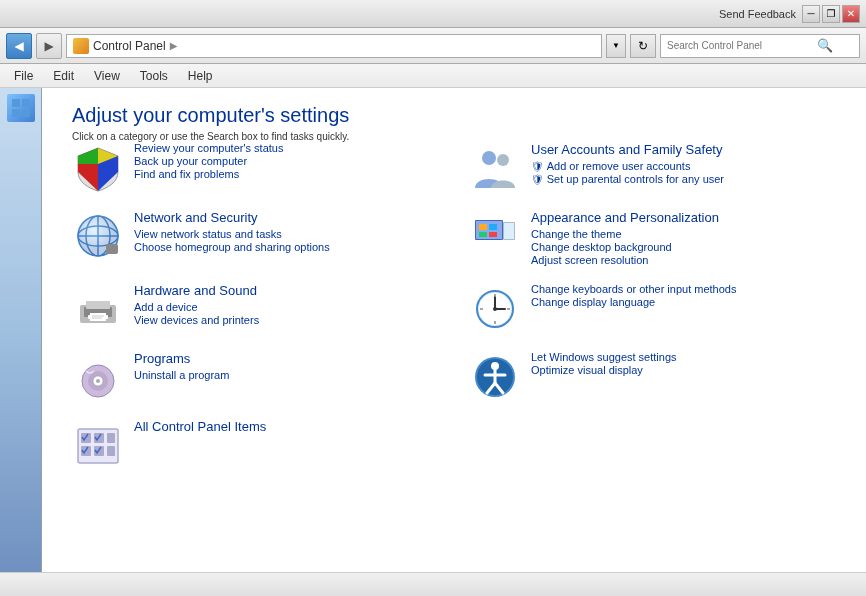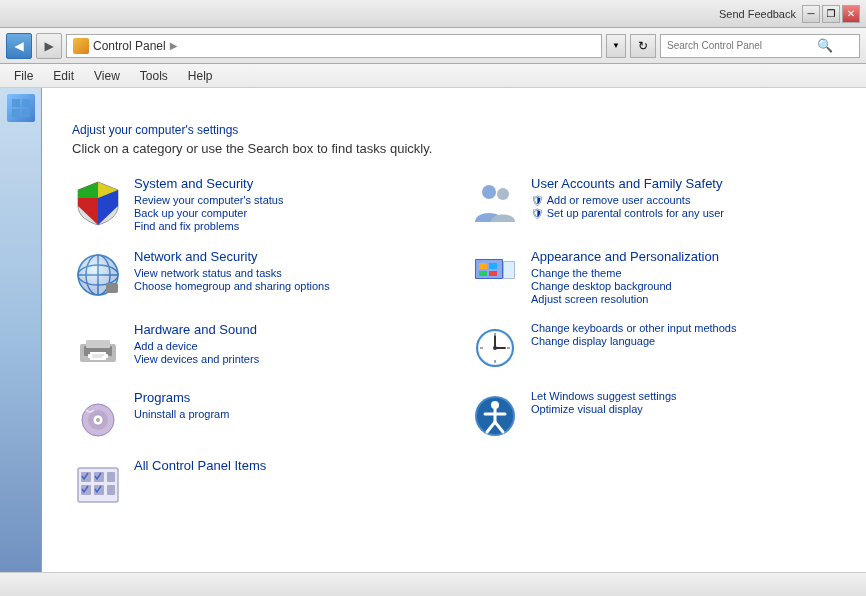--- a/index.html
+++ b/index.html
@@ -164,30 +164,28 @@
     }
 
     
     .content {
       flex: 1;
       background: white;
       overflow-y: auto;
       padding: 16px 20px 16px 30px;
     }
     .page-title {
-      font-size: 12px;
+      font-size: 20px;
       color: #003399;
       font-weight: normal;
       margin-bottom: 4px;
-      margin-top: 19px;
     }
     .page-subtitle {
-      font-size: 13px;
+      font-size: 10px;
       color: #333;
-      margin-bottom: 20px;
     }
 
     
     .categories {
       display: grid;
       grid-template-columns: 1fr 1fr;
       gap: 16px 20px;
     }
     .category-item {
       display: flex;
@@ -291,21 +289,20 @@
           <svg width="48" height="48" viewBox="0 0 48 48">
             <path d="M24 4 L44 12 L44 28 C44 38 34 44 24 47 C14 44 4 38 4 28 L4 12 Z" fill="#e0e0e0" stroke="#999" stroke-width="1"></path>
             <path d="M24 4 L44 12 L44 28 C44 38 34 44 24 47 C14 44 4 38 4 28 L4 12 Z" fill="none"></path>
             <path d="M24 4 L24 47 L4 28 L4 12 Z" fill="#cc2222"></path>
             <path d="M24 4 L44 12 L44 28 L24 47 Z" fill="#2244cc"></path>
             <path d="M4 12 L24 4 L24 20 L4 20 Z" fill="#22aa22"></path>
             <path d="M24 4 L44 12 L24 20 Z" fill="#ddcc22"></path>
           </svg>
         </div>
         <div class="cat-content">
-          <div class="cat-title">System and Security</div>
           <a class="cat-link">Review your computer's status</a>
           <a class="cat-link">Back up your computer</a>
           <a class="cat-link">Find and fix problems</a>
         </div>
       </div>
 
       <div class="category-item">
         <div class="cat-icon">
           <svg width="48" height="48" viewBox="0 0 48 48">
 

